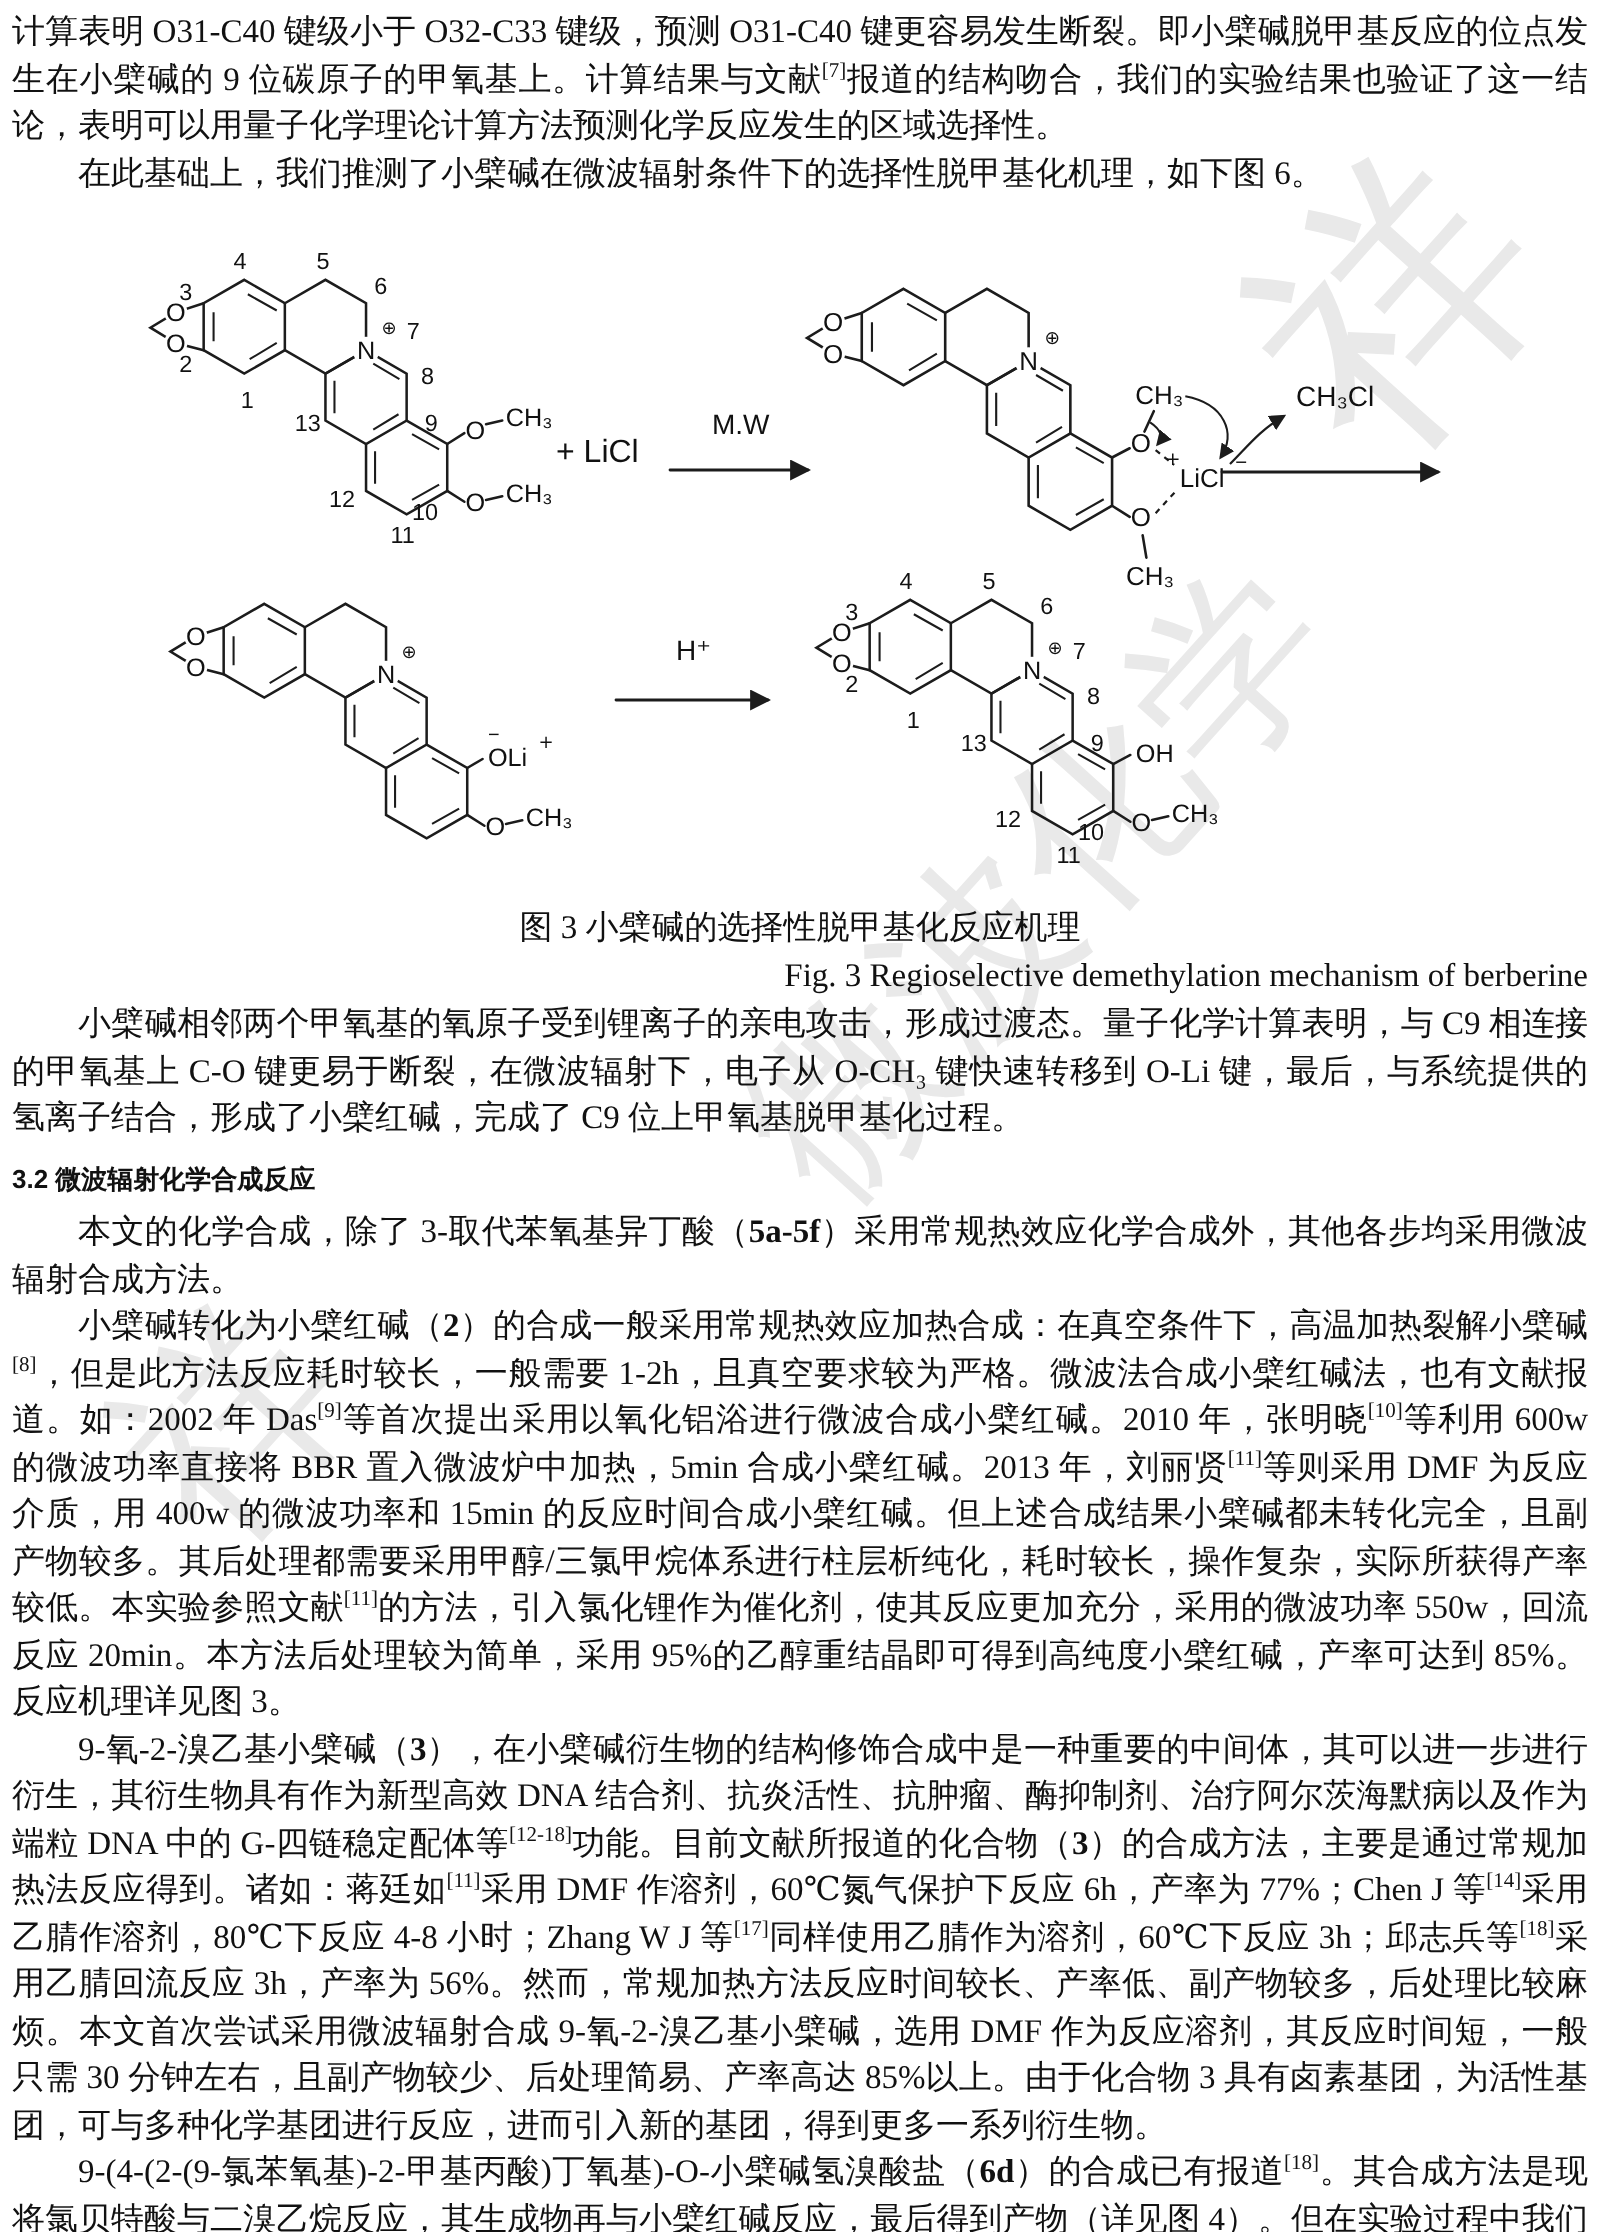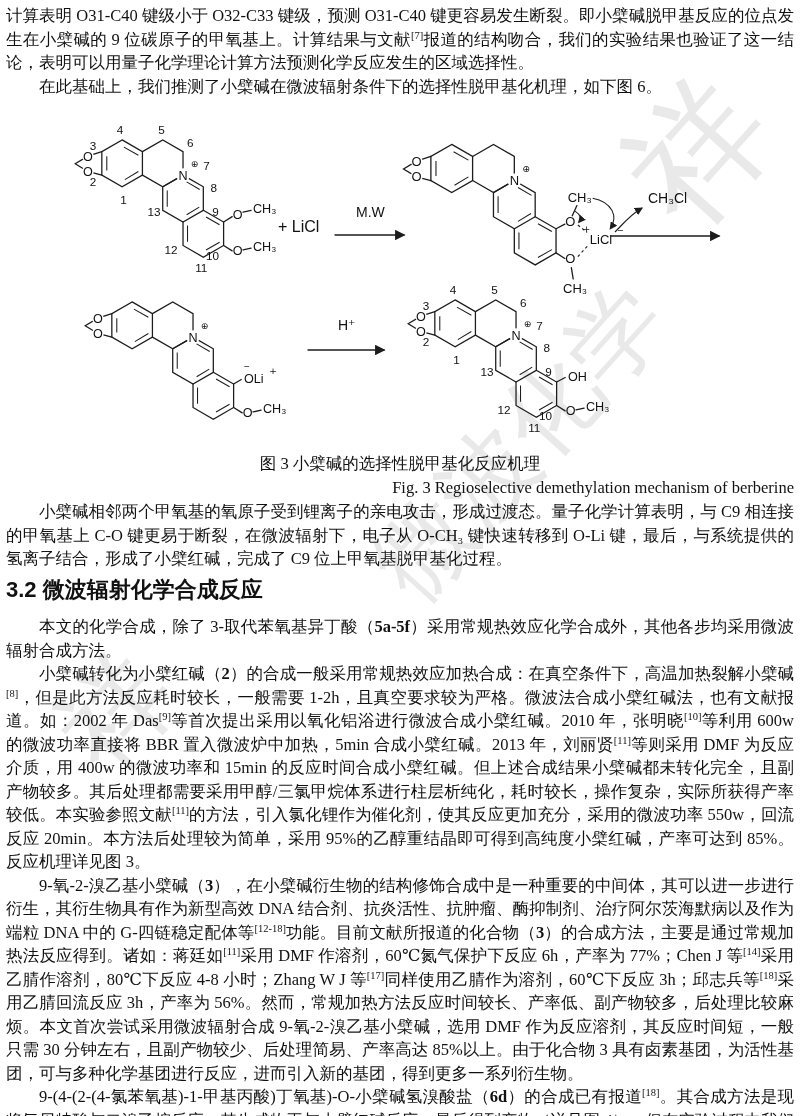--- a/index.html
+++ b/index.html
@@ -9,22 +9,22 @@
     color:#111;
     font-family:"Liberation Serif","DejaVu Serif",serif;
     font-size:16.5px;line-height:23.5px;
   }
   p{margin:0;text-align:justify;position:relative;z-index:1;}
   p.indent{text-indent:2em;}
   sup{font-size:10.5px;line-height:0;vertical-align:super;}
   .b{font-weight:bold;font-family:Liberation Serif, serif;}
   .sec-heading{
     font-family:"Liberation Sans","DejaVu Sans",sans-serif;
-    font-weight:bold;font-size:22px;line-height:23.5px;
-    margin:7px 0 14px 0;position:relative;z-index:1;
+    font-weight:bold;font-size:13px;line-height:23.5px;
+    margin:7px 0 3px 0;position:relative;z-index:1;
   }
   .figure{position:relative;height:354px;z-index:1;}
   .figure svg{position:absolute;overflow:visible;}
   .abs{position:absolute;text-align:center;}
   .cap{ text-align:center;margin:0;position:relative;z-index:1;}
   .cap-en{text-align:right;margin:0 0 1px 0;position:relative;z-index:1;}
   .plus-licl{
     font-family:"Liberation Sans","DejaVu Sans",sans-serif;
     font-size:16px;line-height:18px;z-index:2;
   }
@@ -204,13 +204,13 @@
 <p class="cap">图 3  小檗碱的选择性脱甲基化反应机理</p>
 <p class="cap-en">Fig. 3   Regioselective demethylation mechanism of berberine</p>
 
 <p class="indent"><span>小檗碱相邻两个甲氧基的氧原子受到锂离子的亲电攻击，形成过渡态。量子化学计算表明，与 C9 相连接的甲氧基上 C-O 键更易于断裂，在微波辐射下，电子从 O-CH₃ 键快速转移到 O-Li 键，最后，与系统提供的氢离子结合，形成了小檗红碱，完成了 C9 位上甲氧基脱甲基化过程。</span></p>
 
 <div class="sec-heading">3.2 微波辐射化学合成反应</div>
 
 <p class="indent"><span>本文的化学合成，除了 3-取代苯氧基异丁酸（</span><span class="b">5a-5f</span><span>）采用常规热效应化学合成外，其他各步均采用微波辐射合成方法。</span></p>
 <p class="indent"><span>小檗碱转化为小檗红碱（</span><span class="b">2</span><span>）的合成一般采用常规热效应加热合成：在真空条件下，高温加热裂解小檗碱</span><sup>[8]</sup><span>，但是此方法反应耗时较长，一般需要 1-2h，且真空要求较为严格。微波法合成小檗红碱法，也有文献报道。如：2002 年 Das</span><sup>[9]</sup><span>等首次提出采用以氧化铝浴进行微波合成小檗红碱。2010 年，张明晓</span><sup>[10]</sup><span>等利用 600w 的微波功率直接将 BBR 置入微波炉中加热，5min 合成小檗红碱。2013 年，刘丽贤</span><sup>[11]</sup><span>等则采用 DMF 为反应介质，用 400w 的微波功率和 15min 的反应时间合成小檗红碱。但上述合成结果小檗碱都未转化完全，且副产物较多。其后处理都需要采用甲醇/三氯甲烷体系进行柱层析纯化，耗时较长，操作复杂，实际所获得产率较低。本实验参照文献</span><sup>[11]</sup><span>的方法，引入氯化锂作为催化剂，使其反应更加充分，采用的微波功率 550w，回流反应 20min。本方法后处理较为简单，采用 95%的乙醇重结晶即可得到高纯度小檗红碱，产率可达到 85%。反应机理详见图 3。</span></p>
 <p class="indent"><span>9-氧-2-溴乙基小檗碱（</span><span class="b">3</span><span>），在小檗碱衍生物的结构修饰合成中是一种重要的中间体，其可以进一步进行衍生，其衍生物具有作为新型高效 DNA 结合剂、抗炎活性、抗肿瘤、酶抑制剂、治疗阿尔茨海默病以及作为端粒 DNA 中的 G-四链稳定配体等</span><sup>[12-18]</sup><span>功能。目前文献所报道的化合物（</span><span class="b">3</span><span>）的合成方法，主要是通过常规加热法反应得到。诸如：蒋廷如</span><sup>[11]</sup><span>采用 DMF 作溶剂，60℃氮气保护下反应 6h，产率为 77%；Chen J 等</span><sup>[14]</sup><span>采用乙腈作溶剂，80℃下反应 4-8 小时；Zhang W J 等</span><sup>[17]</sup><span>同样使用乙腈作为溶剂，60℃下反应 3h；邱志兵等</span><sup>[18]</sup><span>采用乙腈回流反应 3h，产率为 56%。然而，常规加热方法反应时间较长、产率低、副产物较多，后处理比较麻烦。本文首次尝试采用微波辐射合成 9-氧-2-溴乙基小檗碱，选用 DMF 作为反应溶剂，其反应时间短，一般只需 30 分钟左右，且副产物较少、后处理简易、产率高达 85%以上。由于化合物 3 具有卤素基团，为活性基团，可与多种化学基团进行反应，进而引入新的基团，得到更多一系列衍生物。</span></p>
-<p class="indent"><span>9-(4-(2-(4-氯苯氧基)-1-甲基丙酸)丁氧基)-O-小檗碱氢溴酸盐（</span><span class="b">6d</span><span>）的合成已有报道</span><sup>[18]</sup><span>。其合成方法是现将氯贝特酸与二溴乙烷反应，其生成物再与小檗红碱反应，最后得到产物（详见图 4）。但在实验过程中我们发现生成的溴化物，易产生两个氯贝特酸同时接上二溴乙烷的偶联产物（见图 5），从而其分离不易、后处理困难。于是，我</span></p>
+<p class="indent"><span>9-(4-(2-(9-氯苯氧基)-2-甲基丙酸)丁氧基)-O-小檗碱氢溴酸盐（</span><span class="b">6d</span><span>）的合成已有报道</span><sup>[18]</sup><span>。其合成方法是现将氯贝特酸与二溴乙烷反应，其生成物再与小檗红碱反应，最后得到产物（详见图 4）。但在实验过程中我们发现生成的溴化物，易产生两个氯贝特酸同时接上二溴乙烷的偶联产物（见图 5），从而其分离不易、后处理困难。于是，我</span></p>
 
 </body></html>

